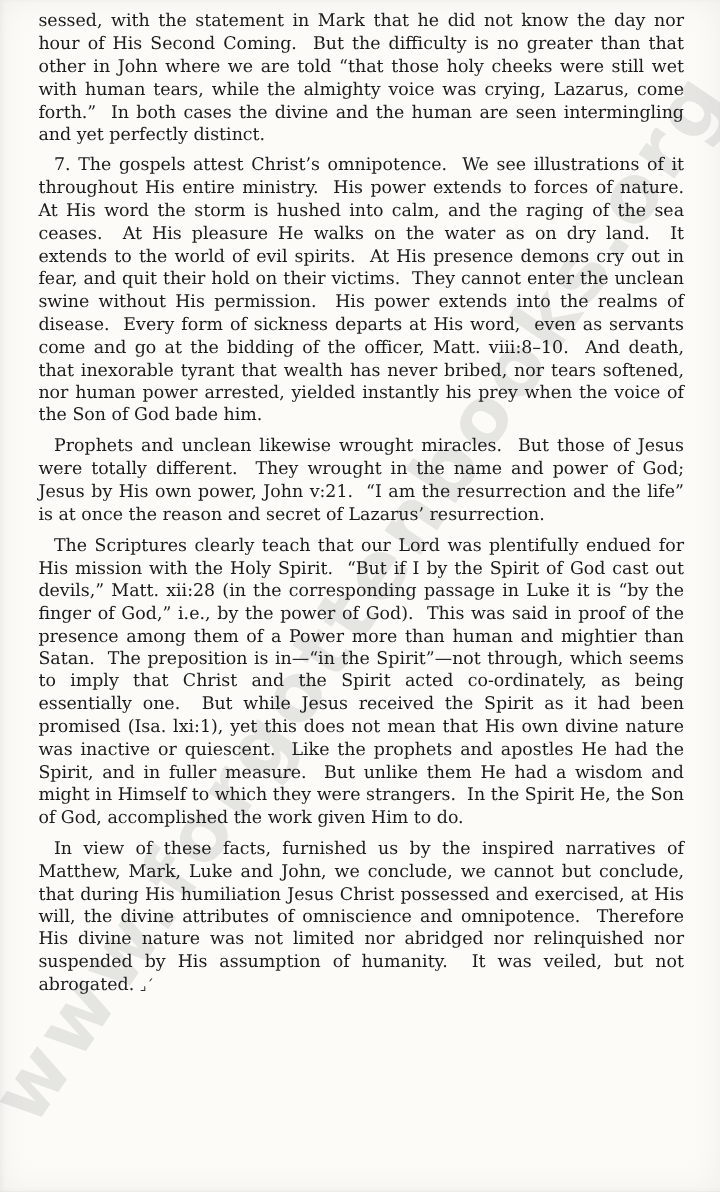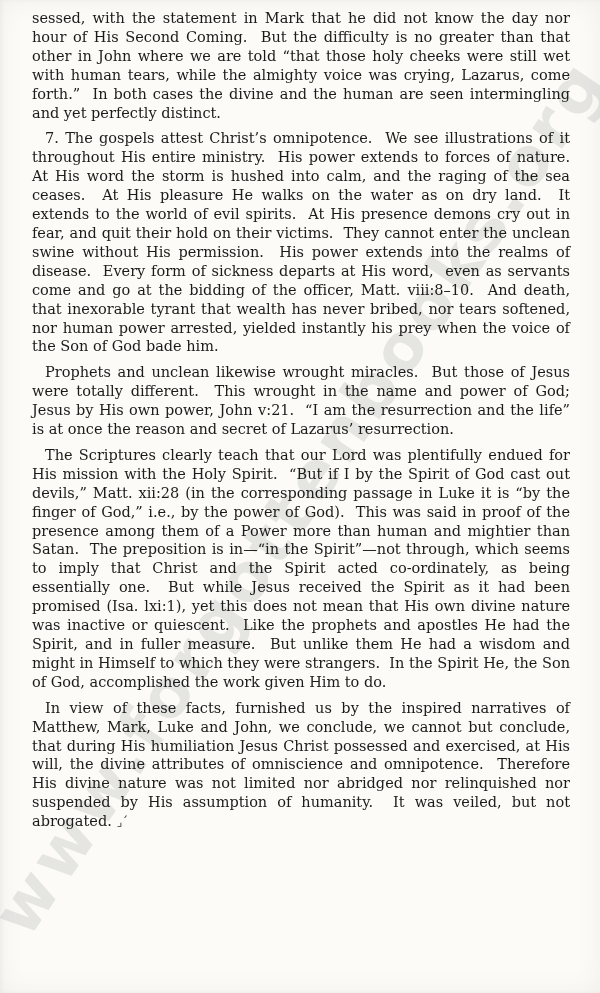--- a/index.html
+++ b/index.html
@@ -63,17 +63,17 @@
   }
 </style>
 </head>
 <body>
 
 <div class="page">
   <div class="watermark">www.forgottenbooks.org</div>
   <div class="content">
       <p class="para"><span>sessed, with the statement in Mark that he did not know the day nor hour of His Second Coming.  But the difficulty is no greater than that other in John where we are told “that those holy cheeks were still wet with human tears, while the almighty voice was crying, Lazarus, come forth.”  In both cases the divine and the human are seen intermingling and yet perfectly distinct.</span></p>
       <p class="para indent"><span class="bold">7. The gospels attest Christ’s omnipotence.</span><span>  We see illustrations of it throughout His entire ministry.  His power extends to forces of nature.  At His word the storm is hushed into calm, and the raging of the sea ceases.  At His pleasure He walks on the water as on dry land.  It extends to the world of evil spirits.  At His presence demons cry out in fear, and quit their hold on their victims.  They cannot enter the unclean swine without His permission.  His power extends into the realms of disease.  Every form of sickness departs at His word,  even as servants come and go at the bidding of the officer, Matt. viii:8–10.  And death, that inexorable tyrant that wealth has never bribed, nor tears softened, nor human power arrested, yielded instantly his prey when the voice of the Son of God bade him.</span></p>
-      <p class="para indent"><span>Prophets and unclean likewise wrought miracles.  But those of Jesus were totally different.  </span><span class="bold">This</span><span> wrought in the name and power of God; Jesus by His own power, John v:21.  “I am the resurrection and the life” is at once the reason and secret of Lazarus’ resurrection.</span></p>
+      <p class="para indent"><span>Prophets and unclean likewise wrought miracles.  But those of Jesus were totally different.  </span><span class="bold">They</span><span> wrought in the name and power of God; Jesus by His own power, John v:21.  “I am the resurrection and the life” is at once the reason and secret of Lazarus’ resurrection.</span></p>
       <p class="para indent"><span>The Scriptures clearly teach that our Lord was plentifully endued for His mission with the Holy Spirit.  “But if I by the Spirit of God cast out devils,” Matt. xii:28 (in the corresponding passage in Luke it is “by the finger of God,” i.e., by the power of God).  This was said in proof of the presence among them of a Power more than human and mightier than Satan.  The preposition is </span><span class="bold">in</span><span>—“in the Spirit”—not </span><span class="bold">through,</span><span> which seems to imply that Christ and the Spirit acted co-ordinately, as being essentially one.  But while Jesus received the Spirit as it had been promised (Isa. lxi:1), yet this does not mean that His own divine nature was inactive or quiescent.  Like the prophets and apostles He had the Spirit, and in fuller measure.  But unlike them He had a wisdom and might in Himself to which they were strangers.  In the Spirit </span><span class="bold">He,</span><span> the Son of God, accomplished the work given Him to do.</span></p>
       <p class="para indent"><span>In view of these facts, furnished us by the inspired narratives of Matthew, Mark, Luke and John, we conclude, we cannot but conclude, that during His humiliation Jesus Christ possessed and exercised, at His will, the divine attributes of omniscience and omnipotence.  Therefore His divine nature was not limited nor abridged nor relinquished nor suspended by His assumption of humanity.  It was veiled, but not abrogated. </span><span class="pen-mark">⌟ˊ</span></p>
     </div>
 </div>
 
 </body></html>

